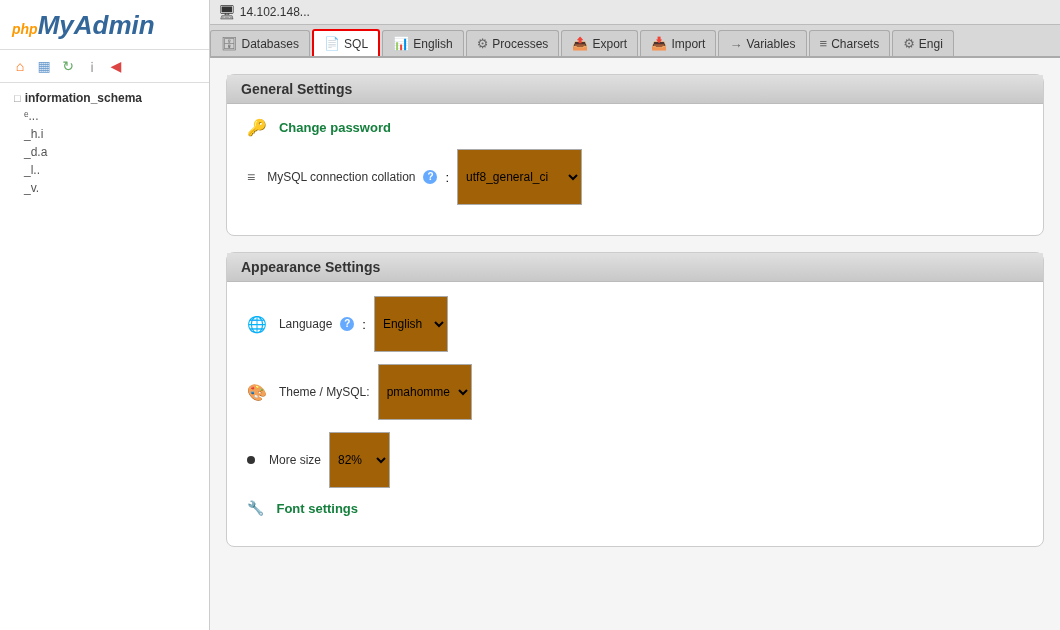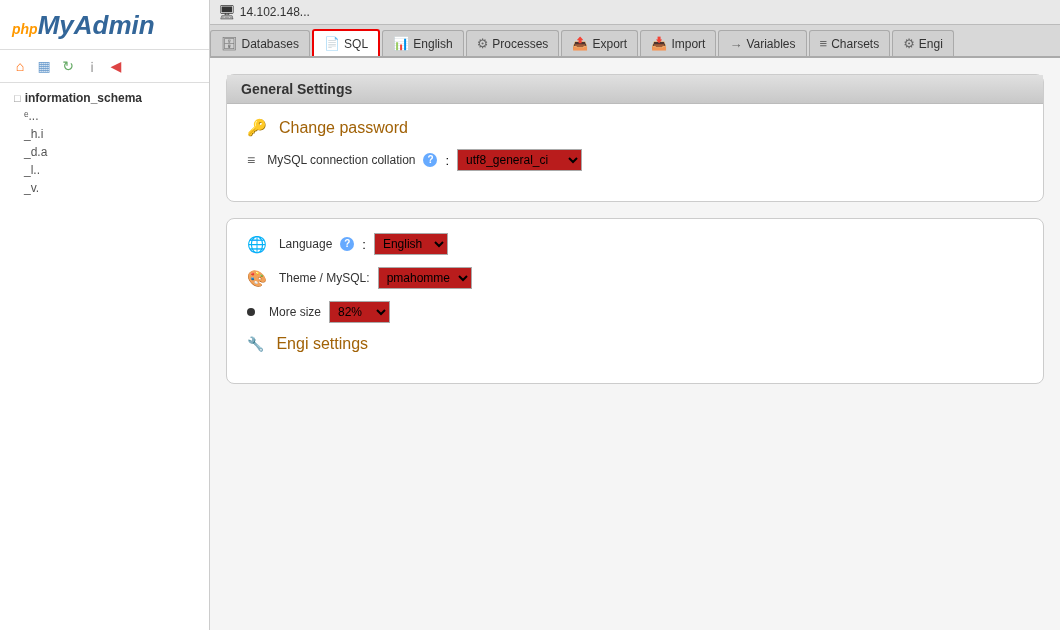--- a/index.html
+++ b/index.html
@@ -144,35 +144,36 @@
       margin-bottom: 12px;
       gap: 8px;
     }
     .form-row label {
       color: #333;
       font-size: 12px;
       white-space: nowrap;
       text-align: right;
     }
     .form-row a {
-      color: #a16207;
+      color: #15803d;
       text-decoration: none;
-      font-size: 16px;
+      font-size: 13px;
+      font-weight: bold;
     }
     .form-icon { font-size: 16px; margin-right: 4px; }
     .form-icon.collation { color: #666; }
     .form-icon.lang { color: #39c; }
     .form-icon.theme { color: #f60; }
     .form-icon.wrench { color: #7ab; }
 
     select {
       font-size: 12px;
-      padding: 2px 4px;
+      padding: 19px 4px;
       border: 1px solid #aaa;
-      background: #b91c1c;
+      background: #a16207;
       cursor: pointer;
     }
 
     .help-icon {
       display: inline-block;
       width: 14px; height: 14px;
       background: #6af;
       color: #fff;
       border-radius: 50%;
       text-align: center;
@@ -285,20 +286,23 @@
             <option>utf8_general_ci</option>
             <option>utf8_unicode_ci</option>
             <option>latin1_swedish_ci</option>
           </select>
         </div>
 
       </div>
     </div>
 
     <div class="section-box">
+      <div class="section-header">
+        <span>Appearance Settings</span>
+      </div>
       <div class="section-body">
 
         <div class="form-row">
           <span class="form-icon lang" style="font-size:16px;">🌐</span>
           <label>Language</label>
           <span class="help-icon">?</span>
           <span>:</span>
           <select>
             <option>English</option>
             <option>French</option>
@@ -322,20 +326,20 @@
           <select>
             <option>82%</option>
             <option>90%</option>
             <option>100%</option>
             <option>110%</option>
           </select>
         </div>
 
         <div class="form-row">
           <span class="form-icon wrench" style="font-size:14px;">🔧</span>
-          <a href="#">Engi settings</a>
+          <a href="#">Font settings</a>
         </div>
 
       </div>
     </div>
 
   </div>
 </div>
 
 </body></html>

